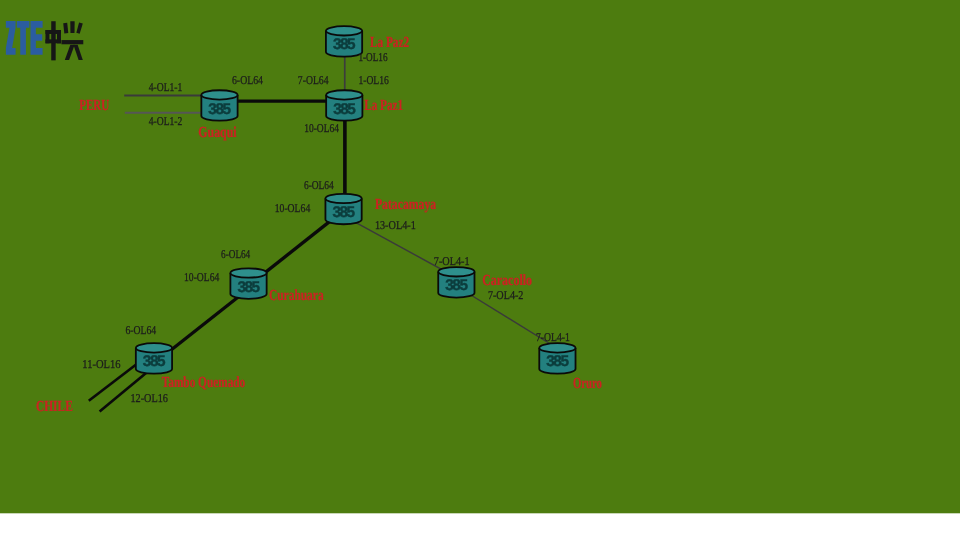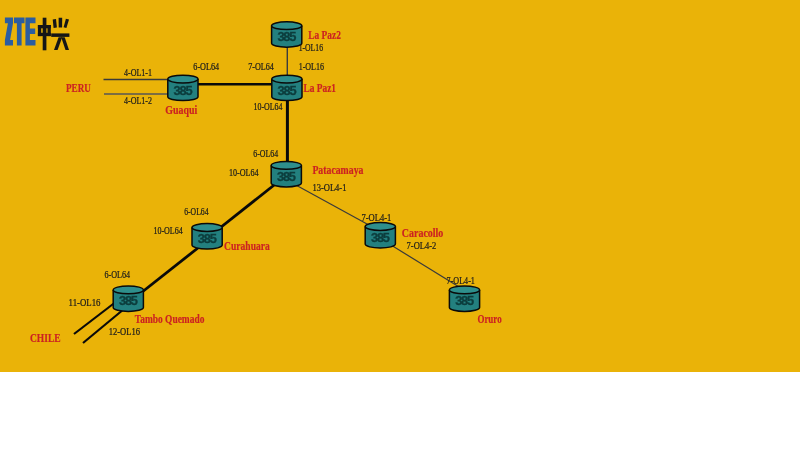--- a/index.html
+++ b/index.html
@@ -1,16 +1,16 @@
 <!DOCTYPE html>
 <html><head>
 <meta charset="utf-8">
 <style>
   html,body{margin:0;padding:0;background:#fff;}
-  #stage{position:relative;width:800px;height:372px;background:#eab308;overflow:hidden;}
+  #stage{position:relative;width:800px;height:428px;background:#4d7c0f;overflow:hidden;}
   svg{position:absolute;left:0;top:0;}
 </style>
 </head>
 <body>
 <div id="stage">
 <svg width="800" height="460" viewBox="0 0 800 460">
 
   <line x1="103.5" y1="79.6" x2="172" y2="79.6" stroke="#3a3a3a" stroke-width="1.5"></line>
   <line x1="104" y1="94" x2="172" y2="94" stroke="#565656" stroke-width="1.6"></line>
   <line x1="194" y1="84.3" x2="276" y2="84.3" stroke="#0a0a0a" stroke-width="2.6"></line>

